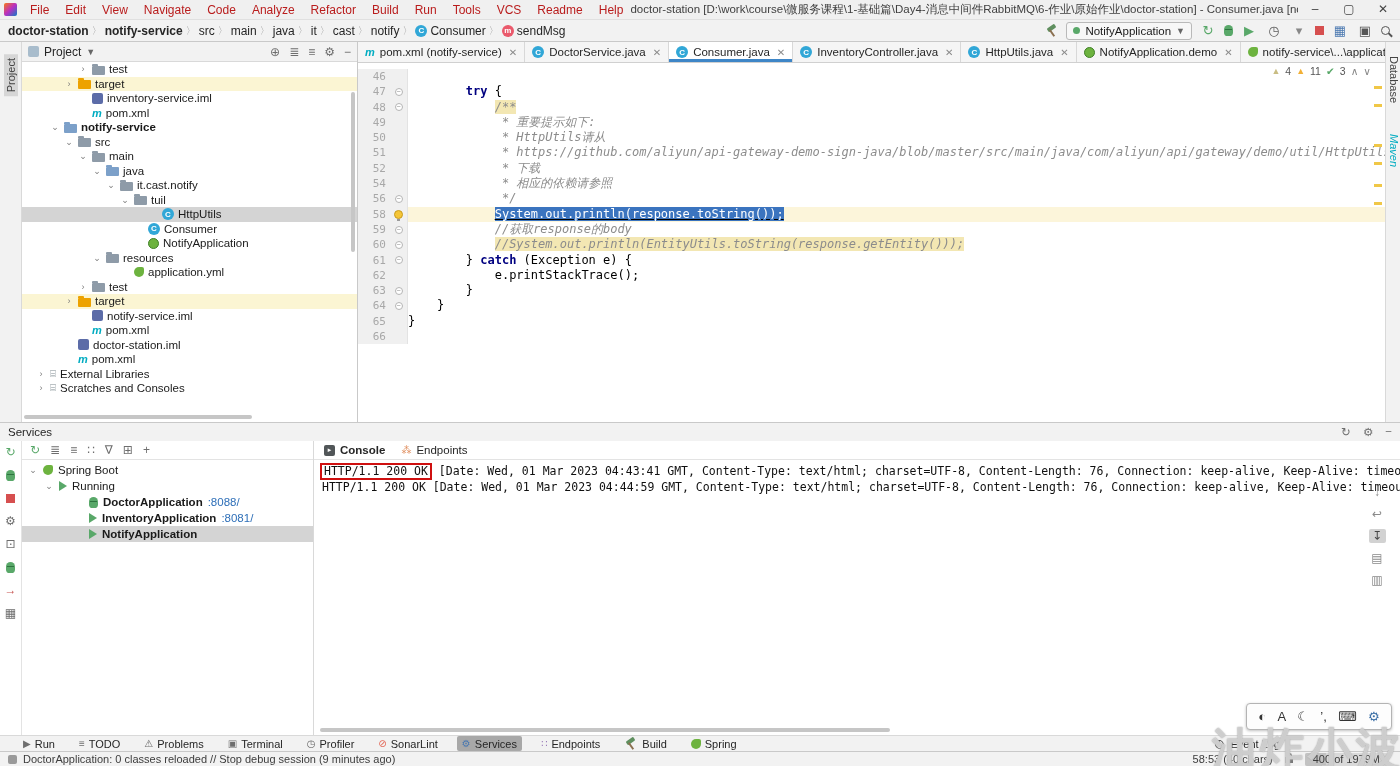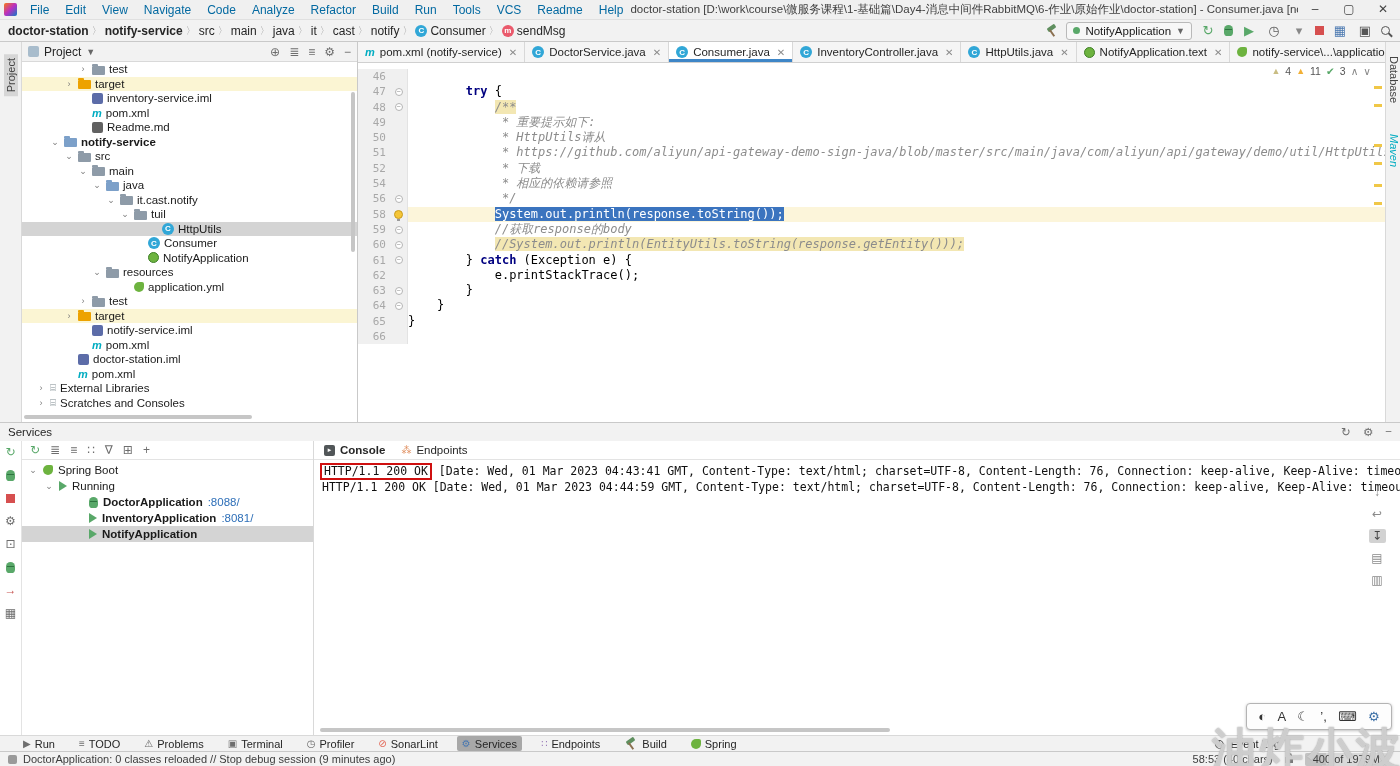--- a/index.html
+++ b/index.html
@@ -5,21 +5,21 @@
   * { margin:0; padding:0; box-sizing:border-box; }
   html,body { width:1400px; height:766px; overflow:hidden; background:#f2f2f2;
     font-family:"Liberation Sans","DejaVu Sans",sans-serif; font-size:12px; color:#1a1a1a; }
 
   
   .titlebar { position:absolute; left:0; top:0; width:1400px; height:20px; background:#f0f0f0;
     display:flex; align-items:center; border-bottom:1px solid #e0e0e0; }
   .app-logo { width:13px; height:13px; margin:0 6px 0 4px; border-radius:2px;
     background:linear-gradient(135deg,#f97a12,#b92fc2 50%,#107cc4); }
   .menubar { display:flex; gap:2px; }
-  .menubar span { padding:2px 7px; color:#0369a1; cursor:default; }
+  .menubar span { padding:2px 7px; color:#b91c1c; cursor:default; }
   .win-title { flex:1; text-align:center; color:#404040; font-size:11.5px; white-space:nowrap; overflow:hidden; }
   .win-controls { display:flex; }
   .win-controls div { width:34px; height:19px; text-align:center; line-height:18px; color:#444; font-size:12px; }
 
   
   .navbar { position:absolute; left:0; top:20px; width:1400px; height:22px; background:#f2f2f2;
     border-bottom:1px solid #c9c9c9; display:flex; align-items:center; }
   .crumbs { display:flex; align-items:center; padding-left:8px; gap:2px; flex:1; white-space:nowrap; overflow:hidden; }
   .crumb { display:flex; align-items:center; gap:3px; color:#262626; }
   .crumb.b { font-weight:bold; }
@@ -97,21 +97,21 @@
   .cl { display:flex; height:15.3px; line-height:15.3px; }
   .cl .ln { width:32px; text-align:right; color:#a8a8a8; background:#f0f0f0; flex:none;
     font-family:"DejaVu Sans Mono",monospace; font-size:11px; padding-right:4px; }
   .cl .fold { width:18px; background:#f0f0f0; border-right:1px solid #e3e3e3; flex:none; position:relative;
     display:flex; align-items:center; justify-content:center; }
   .foldm { width:8px; height:8px; border:1px solid #b5b5b5; border-radius:50%; color:#8a8a8a; font-size:7px;
     line-height:6px; text-align:center; background:#fff; }
   .bulb { width:9px; height:9px; border-radius:50%; background:#f5c537; border:1px solid #c89b1d; position:relative; }
   .bulb::after { content:""; position:absolute; left:2px; bottom:-3px; width:3px; height:2px; background:#9a9a9a; }
   .cl .ct { flex:1; white-space:pre; font-family:"DejaVu Sono Mono","DejaVu Sans Mono",monospace; color:#000; }
-  .cl.linebg .ct { background:#fcf5da; }
+  .cl.linebg .ct { background:#fcf5da;text-decoration:underline; }
   .kw { color:#000080; font-weight:bold; }
   .cmt { color:#8c8c8c; font-style:italic; }
   .stat { font-style:italic; font-weight:bold; }
   .sel { background:#3b74bf; color:#fff; }
   .ybg { background:#f3e7b3; }
   .marker { position:absolute; right:3px; width:8px; height:3px; background:#f0c747; z-index:6; }
 
   
   .services { position:absolute; left:0; top:422px; width:1400px; height:313px; background:#fff;
     border-top:1px solid #c9c9c9; }
@@ -299,25 +299,20 @@
         <div class="trow" style="padding-left: 56px;">
           <span class="chev"></span>
           <span class="ic-iml"></span>
           <span class="lbl">inventory-service.iml</span>
         </div>
         <div class="trow" style="padding-left: 56px;">
           <span class="chev"></span>
           <span class="ic-maven">m</span>
           <span class="lbl">pom.xml</span>
         </div>
-        <div class="trow" style="padding-left: 56px;">
-          <span class="chev"></span>
-          <span class="ic-md"></span>
-          <span class="lbl">Readme.md</span>
-        </div>
         <div class="trow" style="padding-left: 28px;">
           <span class="chev">⌄</span>
           <span class="ic-folder blue"></span>
           <span class="lbl b">notify-service</span>
         </div>
         <div class="trow" style="padding-left: 42px;">
           <span class="chev">⌄</span>
           <span class="ic-folder"></span>
           <span class="lbl">src</span>
         </div>
@@ -433,21 +428,21 @@
           <span>InventoryController.java</span>
           <span class="x">✕</span>
         </div>
         <div class="tab">
           <span class="ic-class">C</span>
           <span>HttpUtils.java</span>
           <span class="x">✕</span>
         </div>
         <div class="tab">
           <span class="ic-boot"></span>
-          <span>NotifyApplication.text</span>
+          <span>NotifyApplication.demo</span>
           <span class="x">✕</span>
         </div>
         <div class="tab">
           <span class="ic-leaf"></span>
           <span>notify-service\...\application.yml</span>
         </div>
       </div>
     <div class="editor">
       <div class="badges" id="badges">
           <span class="tri" style="color: rgb(201, 189, 131);">▲</span>

